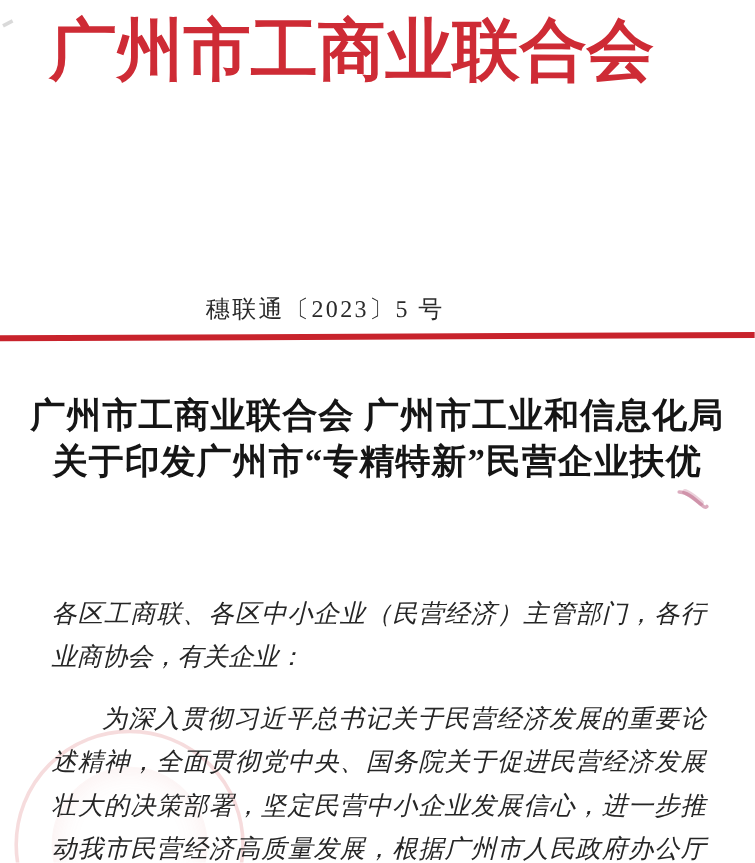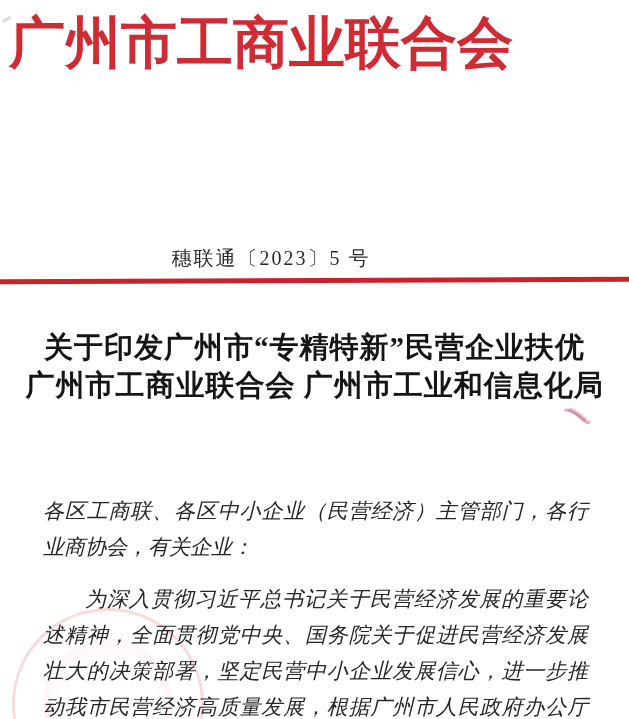--- a/index.html
+++ b/index.html
@@ -14,21 +14,21 @@
     position: relative;
     width: 629px;
     height: 719px;
     background: #ffffff;
     overflow: hidden;
     font-family: "Liberation Serif", serif;
   }
   
   .issuer {
     position: absolute;
-    left: 9px;
+    left: 41px;
     width: 580px;
     color: var(--header-red);
     font-weight: bold;
     font-size: 56px;
     line-height: 68px;
     white-space: nowrap;
     text-align: justify;
     text-align-last: justify;
     font-family: "Liberation Serif", serif;
   }
@@ -137,22 +137,22 @@
   <div class="scan-artifact"></div>
 
   <div class="issuer issuer-1">广州市工商业联合会</div>
 
 
   <div class="doc-number">穗联通〔2023〕5 号</div>
 
   <div class="red-rule"></div>
 
   <div class="doc-title">
+    <div>广州市工商业联合会 广州市工业和信息化局</div>
     <div>关于印发广州市“专精特新”民营企业扶优</div>
-    <div>广州市工商业联合会 广州市工业和信息化局</div>
   </div>
 
   <svg class="pen-mark" viewBox="0 0 30 24" xmlns="http://www.w3.org/2000/svg">
     <path d="M3 6 C 9 6, 14 10, 22 17 C 24 19, 25 19, 26 18" fill="none" stroke="rgba(176,72,110,0.45)" stroke-width="3" stroke-linecap="round"></path>
     <path d="M8 6 C 13 8, 17 12, 21 15" fill="none" stroke="rgba(176,72,110,0.25)" stroke-width="5" stroke-linecap="round"></path>
   </svg>
 
   <div class="stamp-watermark"></div>
 
   <div class="body-text">

